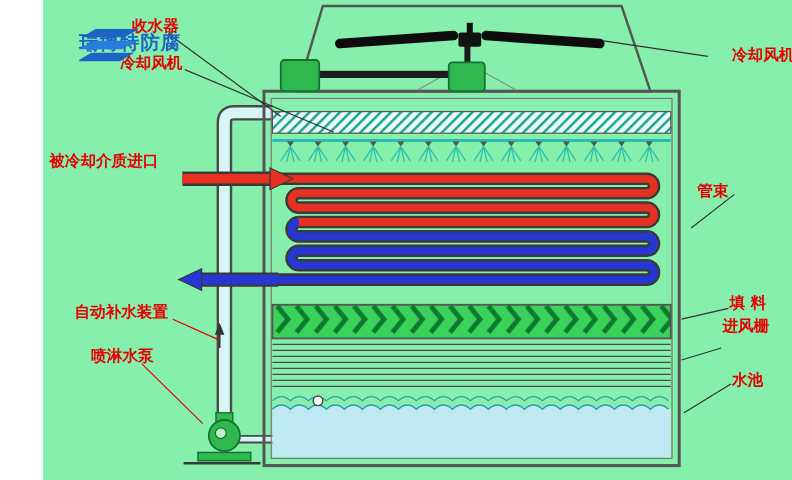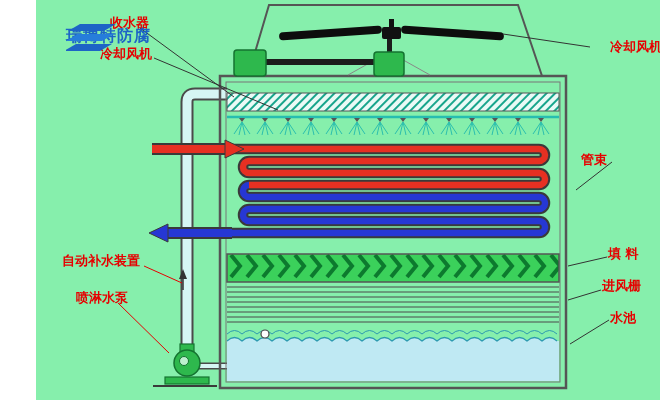--- a/index.html
+++ b/index.html
@@ -156,26 +156,27 @@
       <line x1="573" y1="320" x2="534" y2="344"></line>
     </g>
     <g stroke="#e60000" stroke-width="1">
       <line x1="108" y1="266" x2="146" y2="283"></line>
       <line x1="82" y1="303" x2="133" y2="353"></line>
     </g>
   </svg>
 
   <div class="lbl" style="left:74px;top:16px;">收水器</div>
   <div class="lbl" style="left:64px;top:47px;">冷却风机</div>
+  <div class="lbl" style="left:5px;top:128px;">被冷却介质进口</div>
   <div class="lbl" style="left:26px;top:254px;">自动补水装置</div>
   <div class="lbl" style="left:40px;top:291px;text-align:center;">喷淋水泵</div>
   <div class="lbl" style="left:574px;top:40px;">冷却风机</div>
   <div class="lbl" style="left:545px;top:153px;">管束</div>
   <div class="lbl" style="left:572px;top:247px;">填 料</div>
-  <div class="lbl" style="left:566px;top:279px;text-align:center;">进风栅</div>
+  <div class="lbl" style="left:566px;top:266px;text-align:center;">进风栅</div>
   <div class="lbl" style="left:574px;top:311px;">水池</div>
 
   <div class="watermark">
     <svg width="50" height="30" viewBox="0 0 50 30">
       <polygon points="14,0 50,0 38,7 2,7" fill="#1559c9"></polygon>
       <polygon points="12,10 48,10 36,17 0,17" fill="#1e74e0"></polygon>
       <polygon points="10,20 46,20 34,27 -2,27" fill="#1559c9"></polygon>
     </svg>
     <div class="wm-text">瑞博特防腐</div>
   </div>

